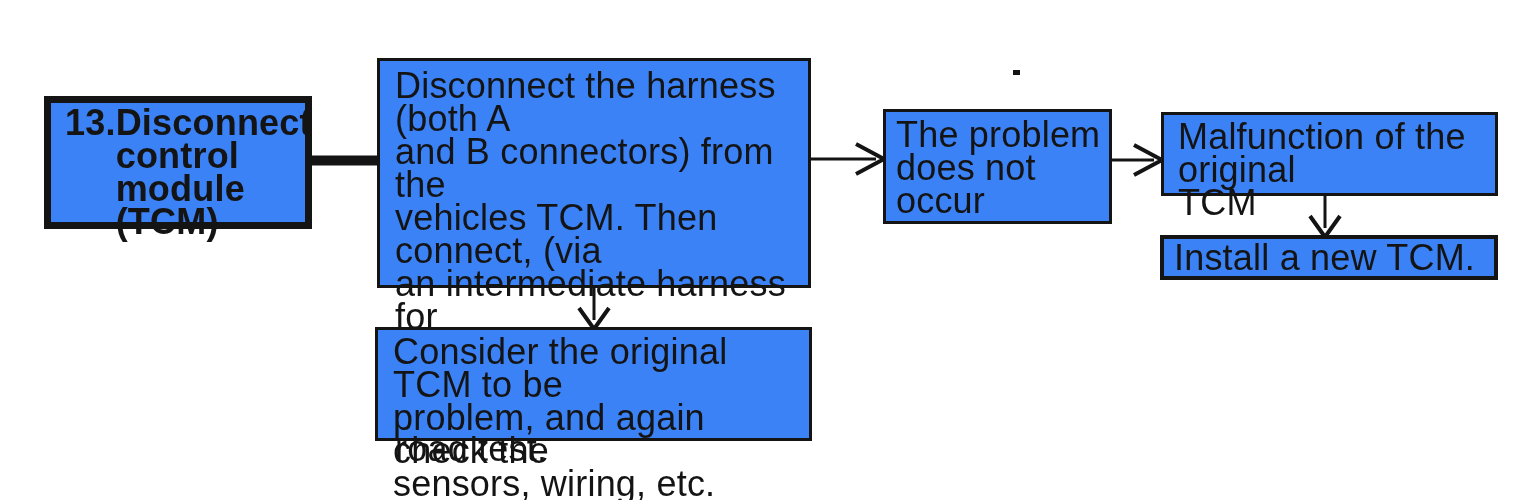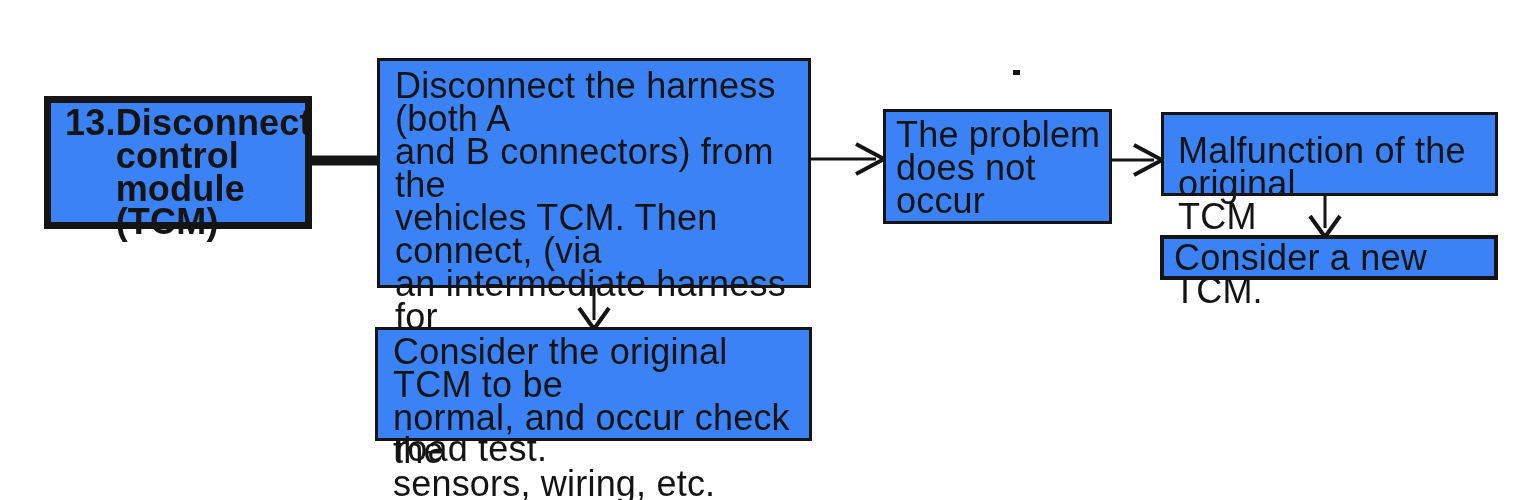--- a/index.html
+++ b/index.html
@@ -38,21 +38,21 @@
     flex: 0 0 42px;
     white-space: nowrap;
   }
   .box--step .step-title {
     flex: 1;
     white-space: pre-line;
   }
   #box-action      { left: 377px;  top: 58px;  width: 434px; height: 230px; padding: 8px 4px 8px 15px; }
   #box-step        { left: 44px;   top: 96px;  width: 268px; height: 133px; }
   #box-result      { left: 883px;  top: 95px;  width: 229px; height: 115px; padding: 6px 4px 6px 10px; margin-top: 14px; }
-  #box-diagnosis   { left: 1161px; top: 112px; width: 337px; height: 84px;  padding: 19px 4px 5px 14px; }
+  #box-diagnosis   { left: 1161px; top: 112px; width: 337px; height: 84px;  padding: 5px 4px 5px 14px; }
   #box-remedy      { left: 1160px; top: 235px; width: 338px; height: 45px;  padding: 2px 4px 2px 10px; border-width: 4px; }
   #box-alternative { left: 375px;  top: 327px; width: 437px; height: 114px; padding: 5px 4px 5px 15px; }
   svg.connectors {
     position: absolute;
     left: 0;
     top: 0;
     width: 1536px;
     height: 500px;
     pointer-events: none;
   }
@@ -113,19 +113,19 @@
 checking), a new TCM to this
 harness and make a road test.</div>
 
   <div class="box" id="box-result">The problem
 does not
 occur</div>
 
   <div class="box" id="box-diagnosis">Malfunction of the original
 TCM</div>
 
-  <div class="box" id="box-remedy">Consider a new TCM.</div>
+  <div class="box" id="box-remedy">Install a new TCM.</div>
 
   <div class="box" id="box-alternative">Consider the original TCM to be
-normal, and occur check the
+problem, and again check the
 sensors, wiring, etc.</div>
 
 </div>
 
 </body></html>

